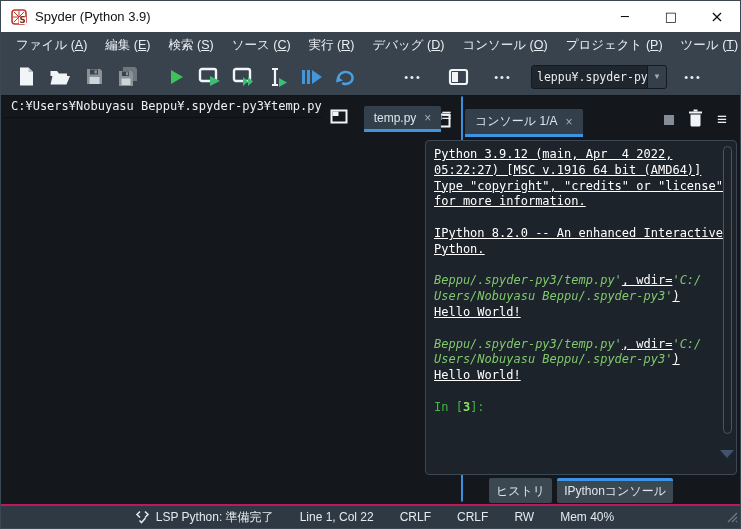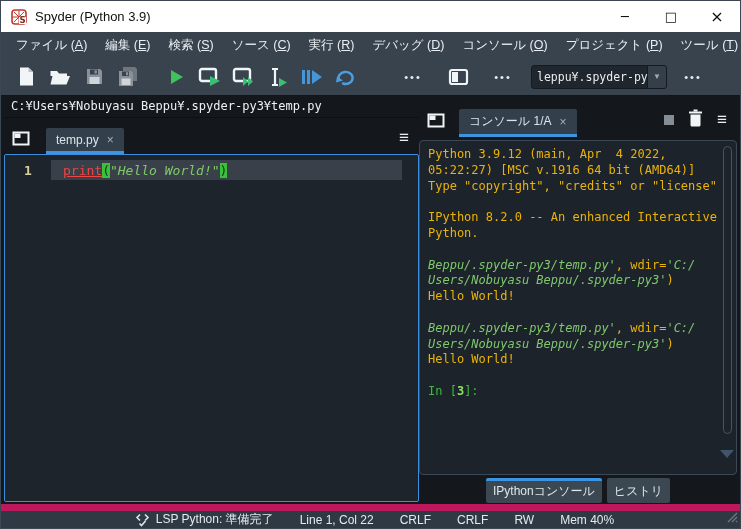--- a/index.html
+++ b/index.html
@@ -31,22 +31,22 @@
   .dots { color:#e9eef2; font-size:11px; letter-spacing:2px; width:40px; text-align:center; flex:none; }
   .combo { width:136px; height:24px; background:#20262e; border:1px solid #141a20; border-radius:3px;
     display:flex; align-items:center; overflow:hidden; flex:none; }
   .combo-text { flex:1; color:#e7ecef; font-size:11.5px; font-family:"DejaVu Sans Mono", monospace;
     padding-left:5px; white-space:nowrap; overflow:hidden; }
   .combo-arrow { width:19px; height:100%; background:#343f4a; color:#9fabb5; font-size:8px;
     display:flex; align-items:center; justify-content:center; border-left:1px solid #141a20; }
 
   
   .main { flex:1; display:flex; padding:0 3px 2px 3px; min-height:0; }
-  .editor-pane { width:415px; flex:none; display:flex; flex-direction:column; }
-  .console-pane { flex:1; display:flex; flex-direction:column; min-width:0;border-radius:11px; }
+  .editor-pane { width:415px; flex:none; display:flex; flex-direction:row; }
+  .console-pane { flex:1; margin-left:6px; display:flex; flex-direction:column; min-width:0;border-radius:11px; }
 
   
   .pathbar { height:22px; line-height:21px; color:#edf1f4; font-size:12px;
     font-family:"DejaVu Sans Mono", monospace; padding-left:7px; white-space:nowrap;
     border-bottom:1px solid #0c1014; flex:none; }
   .etabbar { height:36px; display:flex; align-items:flex-end; flex:none; position:relative;justify-content:space-between; }
   .browse-icon { width:26px; height:24px; display:flex; align-items:center; justify-content:center;
     margin:0 6px 4px 4px; }
   .tab { background:#33404c; color:#dde4ea; font-size:12px; display:flex; align-items:center;
     padding:0 10px; height:26px; border-bottom:3px solid #3c95e2; border-top-left-radius:2px;
@@ -70,37 +70,37 @@
   .ctabbar { height:44px; display:flex; align-items:center; flex:none; padding-top:4px; }
   .ctab { background:#33404c; color:#dde4ea; font-size:12px; display:flex; align-items:center;
     padding:0 10px; height:28px; border-bottom:3px solid #3c95e2; margin-top:6px;
     border-top-left-radius:2px; border-top-right-radius:2px; }
   .cicons { margin-left:auto; display:flex; align-items:center; gap:14px; padding-right:10px; }
   .stop-square { width:10px; height:10px; background:#848d95; }
   .console-frame { flex:1; border:1px solid #3c4854; border-radius:4px; background:#1d232b;
     position:relative; overflow:hidden; padding:6px 12px 4px 8px; min-height:0; }
   .cline { font-family:"DejaVu Sans Mono", monospace; font-size:12px; line-height:15.8px;
     white-space:pre; color:#eef2f4; }
-  .c-w  { color:#eab308; }
+  .c-w  { color:#ffffff;text-decoration:underline; }
   .c-p  { color:#3dbb3d; }
   .c-pn { color:#8ce25f; font-weight:bold; }
   .c-s  { color:#7fc96b; font-style:italic; }
   .vscroll { position:absolute; top:5px; bottom:40px; right:4px; width:9px;
     border:1px solid #49555f; border-radius:5px; }
   .scroll-down { position:absolute; bottom:16px; right:2px; width:0; height:0;
     border-left:7px solid transparent; border-right:7px solid transparent;
     border-top:8px solid #41546b; }
   .bottom-tabs { height:27px; flex:none; display:flex; justify-content:center;
     align-items:center; gap:5px; padding-top:3px; }
   .btab { background:#3b4751; color:#dfe6ec; font-size:12px; padding:2px 7px 3px 7px;
     border-radius:2px; border-top:3px solid #3b4751; white-space:nowrap; }
   .btab.active { border-top:3px solid #3c95e2; }
 
   
-  .statusbar { height:24px; flex:none; background:#2e3943; border-top:7px solid #be185d;
+  .statusbar { height:24px; flex:none; background:#2e3943; border-top:2px solid #be185d;
     display:flex; align-items:center; justify-content:center; gap:26px; position:relative;
     color:#e4eaef; font-size:12px;padding-left:8px; }
   .sb-item { display:flex; align-items:center; gap:6px; white-space:nowrap; }
   .grip { position:absolute; right:2px; bottom:2px; }
 </style>
 </head>
 <body>
 
 <div class="window">
 
@@ -265,40 +265,41 @@
             </svg>
           </span>
           <span class="hamburger" style="padding:0;">≡</span>
         </div>
       </div>
       <div class="console-frame">
         <div id="console-lines">
             <div class="cline"><span class="c-w">Python 3.9.12 (main, Apr  4 2022,</span></div>
             <div class="cline"><span class="c-w">05:22:27) [MSC v.1916 64 bit (AMD64)]</span></div>
             <div class="cline"><span class="c-w">Type "copyright", "credits" or "license"</span></div>
+            <div class="cline"><span class="c-w">for more information.</span></div>
             <div class="cline">&nbsp;</div>
             <div class="cline"><span class="c-w">IPython 8.2.0 -- An enhanced Interactive</span></div>
             <div class="cline"><span class="c-w">Python.</span></div>
             <div class="cline">&nbsp;</div>
             <div class="cline"><span class="c-s">Beppu/.spyder-py3/temp.py'</span><span class="c-w">, wdir=</span><span class="c-s">'C:/</span></div>
             <div class="cline"><span class="c-s">Users/Nobuyasu Beppu/.spyder-py3'</span><span class="c-w">)</span></div>
             <div class="cline"><span class="c-w">Hello World!</span></div>
             <div class="cline">&nbsp;</div>
             <div class="cline"><span class="c-s">Beppu/.spyder-py3/temp.py'</span><span class="c-w">, wdir=</span><span class="c-s">'C:/</span></div>
             <div class="cline"><span class="c-s">Users/Nobuyasu Beppu/.spyder-py3'</span><span class="c-w">)</span></div>
             <div class="cline"><span class="c-w">Hello World!</span></div>
             <div class="cline">&nbsp;</div>
             <div class="cline"><span class="c-p">In [</span><span class="c-pn">3</span><span class="c-p">]: </span></div>
           </div>
         <div class="vscroll"></div>
         <div class="scroll-down"></div>
       </div>
       <div class="bottom-tabs" id="bottom-tabs">
+          <div class="btab">ヒストリ</div>
           <div class="btab active">IPythonコンソール</div>
-          <div class="btab">ヒストリ</div>
         </div>
     </div>
   </div>
 
   <div class="statusbar">
     <span class="sb-item">
       <svg width="15" height="14" viewBox="0 0 15 14">
         <path d="M5 1.5 L2 4.5 L5 7.5 M10 1.5 L13 4.5 L10 7.5" stroke="#dfe5ea" stroke-width="1.6" fill="none"></path>
         <path d="M4.5 10.5 L6.5 12.5 L10.5 8" stroke="#dfe5ea" stroke-width="1.6" fill="none"></path>
       </svg>

